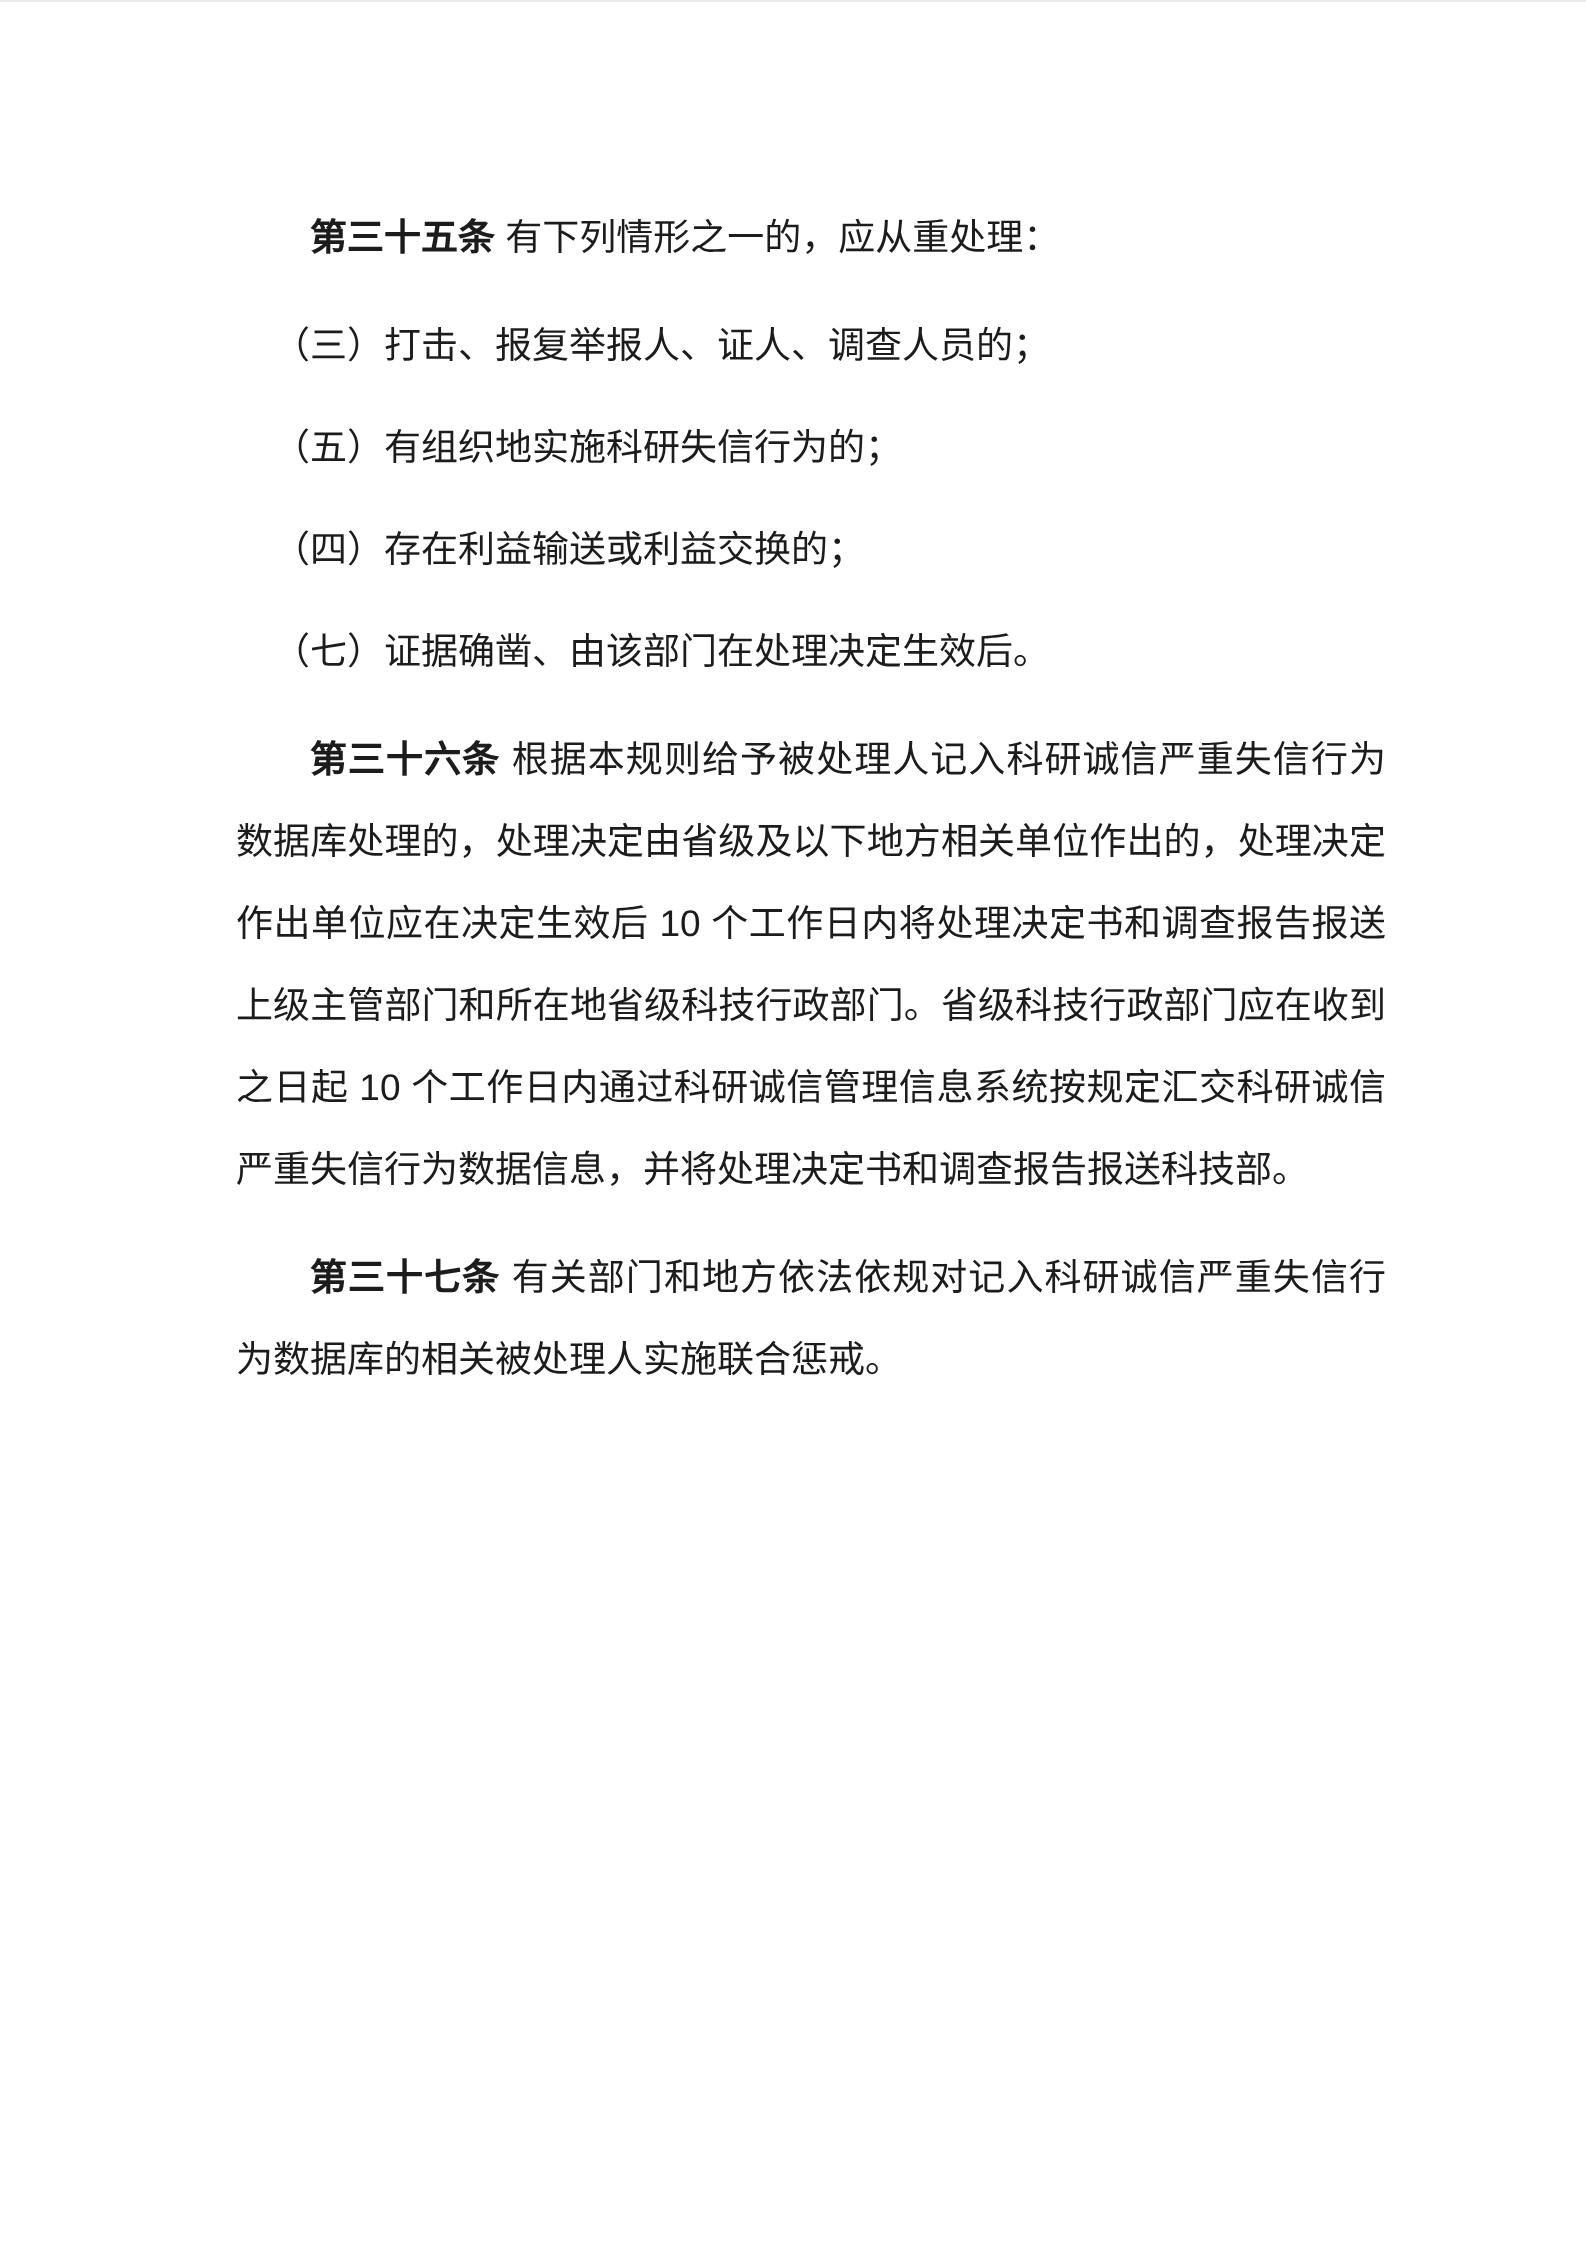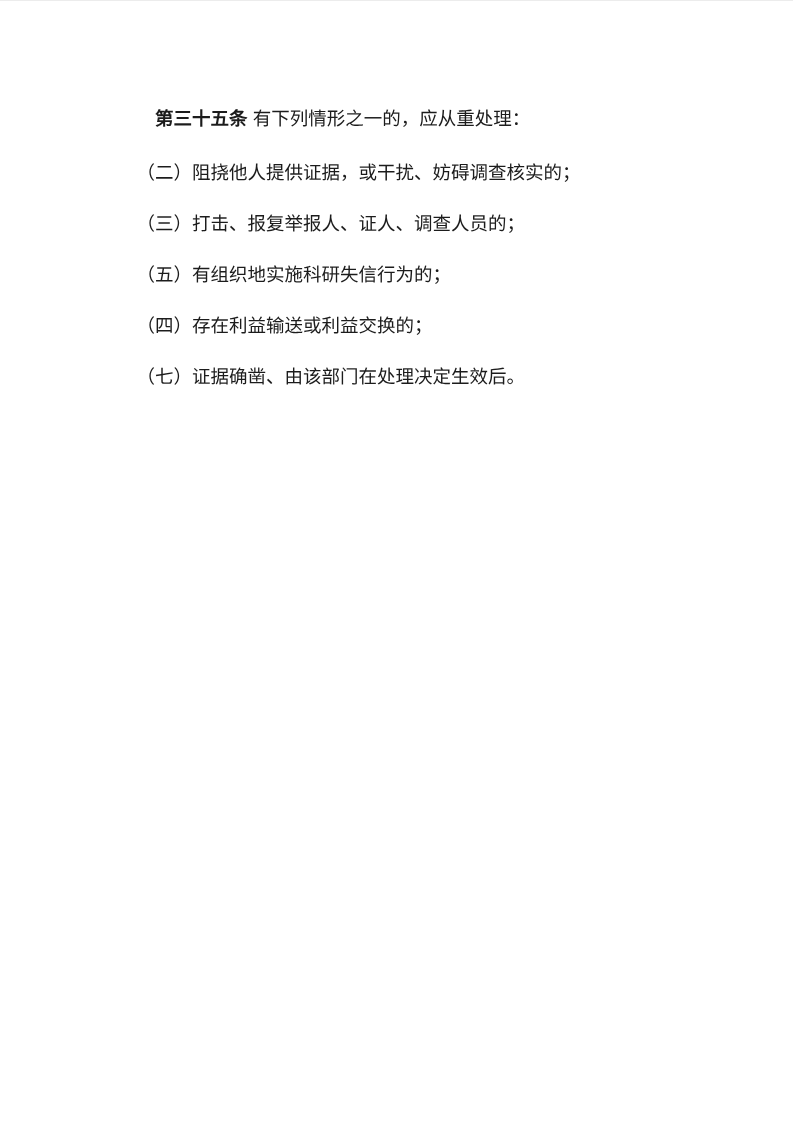--- a/index.html
+++ b/index.html
@@ -43,28 +43,29 @@
 </style>
 </head>
 <body>
 
 <div class="page">
   <div class="content">
 
     <p class="para article"><strong>第三十五条</strong><span> 有下列情形之一的，应从重处理：</span></p>
 
 
-    <p class="para item"><span>（二）阻挠他人提供证据，或干扰、妨碍调查核实的；</span></p>
 
     <p class="para item"><span>（三）打击、报复举报人、证人、调查人员的；</span></p>
 
     <p class="para item"><span>（五）有组织地实施科研失信行为的；</span></p>
 
     <p class="para item"><span>（四）存在利益输送或利益交换的；</span></p>
 
 
     <p class="para item"><span>（七）证据确凿、由该部门在处理决定生效后。</span></p>
 
+    <p class="para article"><strong>第三十六条</strong><span> 根据本规则给予被处理人记入科研诚信严重失信行为数据库处理的，处理决定由省级及以下地方相关单位作出的，处理决定作出单位应在决定生效后 10 个工作日内将处理决定书和调查报告报送上级主管部门和所在地省级科技行政部门。省级科技行政部门应在收到之日起 10 个工作日内通过科研诚信管理信息系统按规定汇交科研诚信严重失信行为数据信息，并将处理决定书和调查报告报送科技部。</span></p>
 
 
+    <p class="para article"><strong>第三十七条</strong><span> 有关部门和地方依法依规对记入科研诚信严重失信行为数据库的相关被处理人实施联合惩戒。</span></p>
 
   </div>
 </div>
 
 </body></html>

